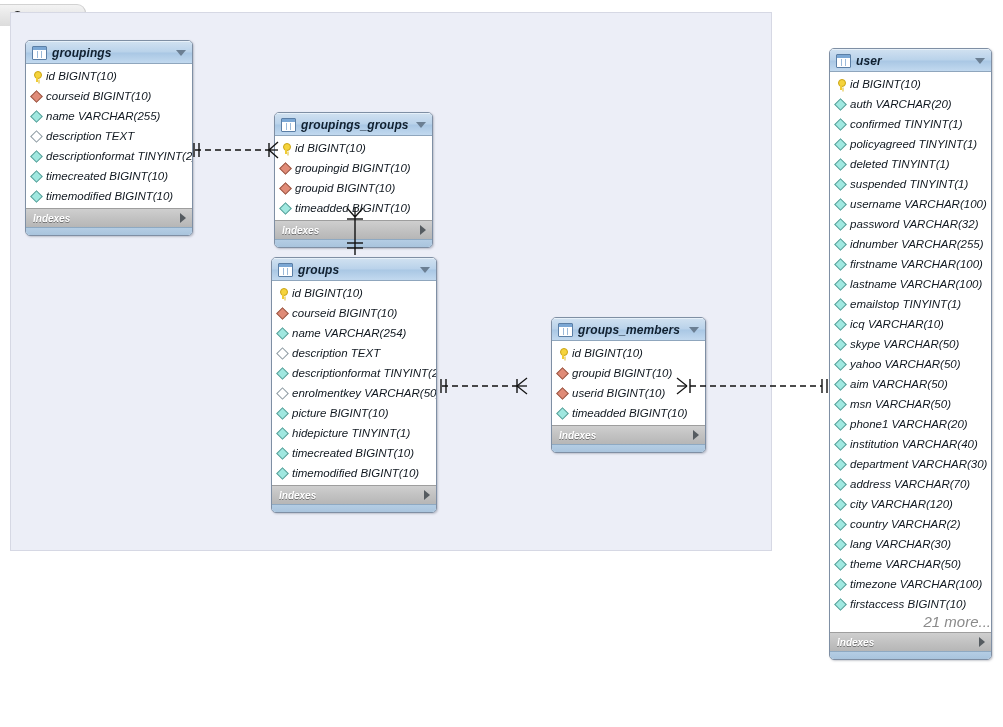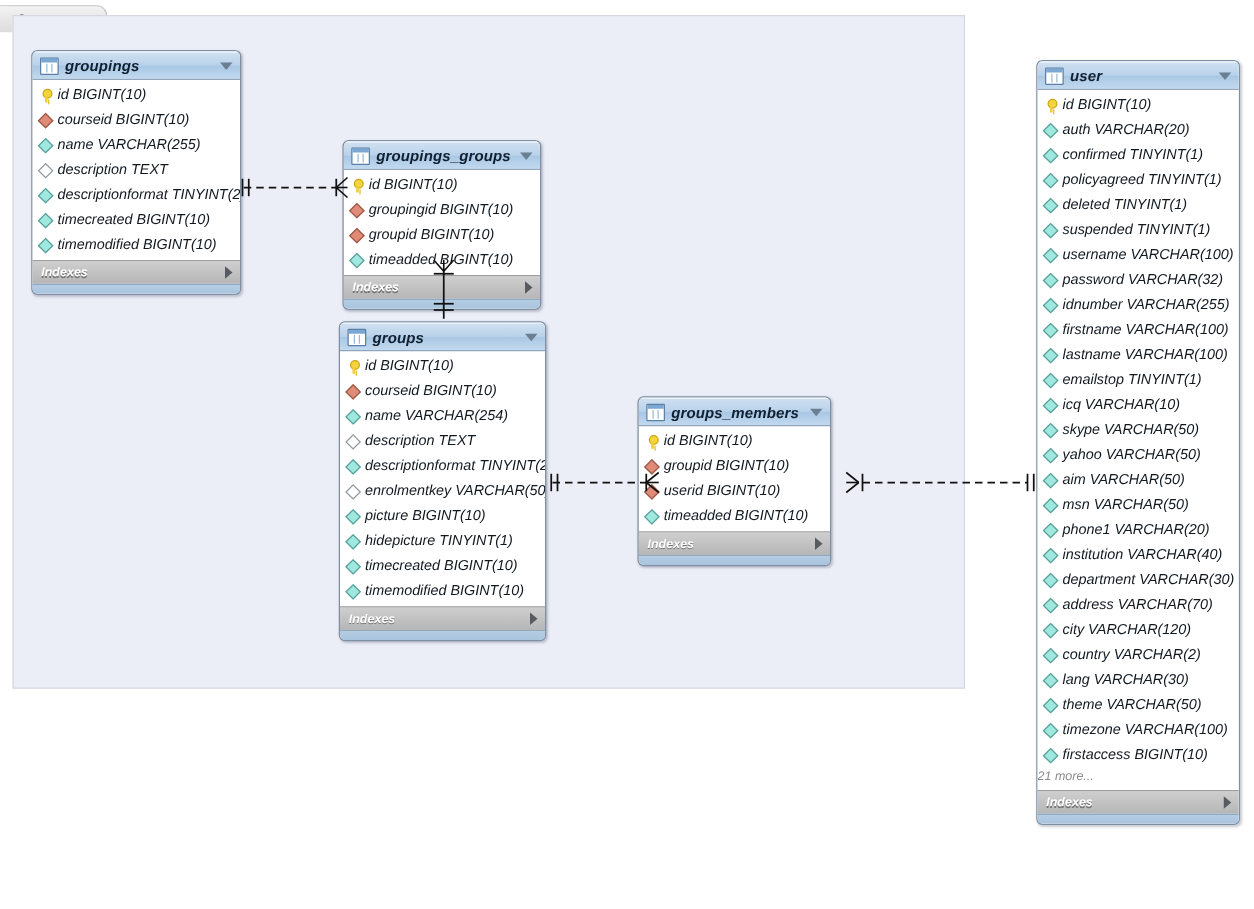--- a/index.html
+++ b/index.html
@@ -150,22 +150,22 @@
     left: 1px; top: 1px;
     width: 7px; height: 7px;
     transform: rotate(45deg);
     border: 1px solid #7d8b93;
   }
   .ic-fk::before { background: #e08b77; border-color: #9a5a48; }
   .ic-nn::before { background: #9fe8e0; border-color: #5a9f99; }
   .ic-null::before { background: #ffffff; border-color: #8e9aa2; }
 
   .more-row {
-    text-align: left;
-    font-size: 10px;
+    text-align: right;
+    font-size: 15px;
     color: #8b8b8b;
     height: 16px;
     line-height: 16px;
   }
 
   .tbl-idx {
     height: 18px;
     display: flex;
     align-items: center;
     padding: 0 6px 0 7px;
@@ -326,21 +326,21 @@
           <span class="col-label">timemodified BIGINT(10)</span>
         </div>
       </div>
     <div class="tbl-idx">
       <span class="lbl">Indexes</span>
       <span class="caret-right"></span>
     </div>
     <div class="tbl-foot"></div>
   </div>
 
-  <div class="tbl" id="tbl-groups_members" style="left:510px; top:317px; width:155px;">
+  <div class="tbl" id="tbl-groups_members" style="left:551px; top:317px; width:155px;">
     <div class="tbl-head">
       <span class="tbl-icon"></span>
       <span class="tbl-title">groups_members</span>
       <span class="caret-down"></span>
     </div>
     <div class="tbl-cols">
         <div class="col">
           <span class="ic ic-pk"></span>
           <span class="col-label">id BIGINT(10)</span>
         </div>

